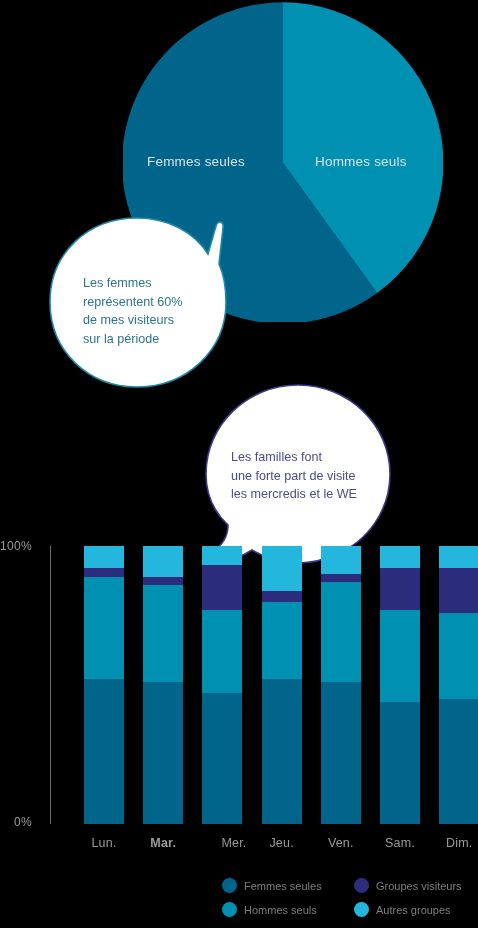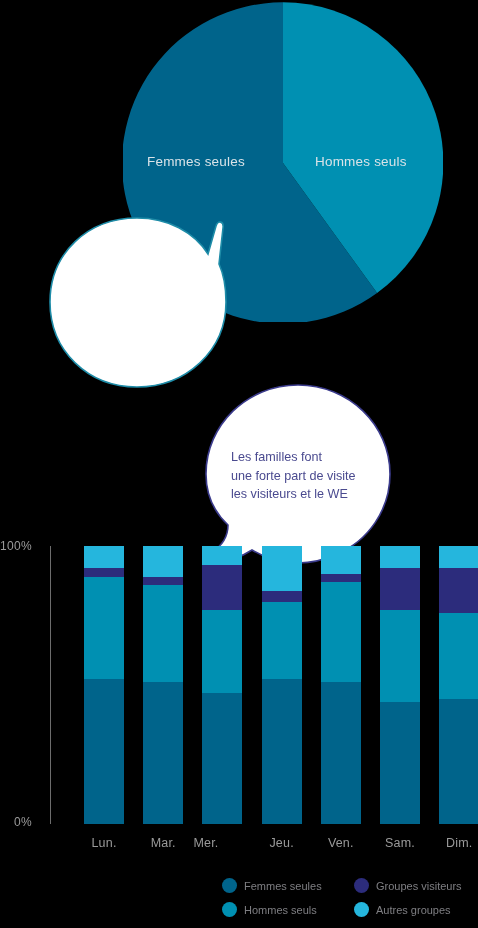--- a/index.html
+++ b/index.html
@@ -64,66 +64,70 @@
       <path d="M 89 6
                C 120 6 146 20 160 42
                L 168 14
                C 170 8 176 9 175 16
                L 171 52
                C 176 63 178 77 178 90
                C 178 139 138 175 89 175
                C 40 175 2 139 2 90
                C 2 41 40 6 89 6 Z" fill="#FFFFFF" stroke="#1E8CA8" stroke-width="1.6"></path>
     </svg>
+    <div class="txt">Les femmes
+représentent 60%
+de mes visiteurs
+sur la période</div>
   </div>
 
   <div class="bubble b2">
     <svg width="190" height="190" viewBox="0 0 190 190">
       <path d="M 95 3
                C 146 3 187 43 187 92
                C 187 128 165 159 134 172
                C 121 178 108 181 95 181
                C 78 181 62 176 49 168
                C 40 174 26 179 12 179
                C 5 179 3 174 9 170
                C 20 163 25 153 25 143
                C 10 129 3 111 3 92
                C 3 43 44 3 95 3 Z" fill="#FFFFFF" stroke="#3B3B8C" stroke-width="1.6"></path>
     </svg>
     <div class="txt">Les familles font
 une forte part de visite
-les visiteurs et le WE</div>
+les mercredis et le WE</div>
   </div>
 
   <div class="chart">
     <div class="axis-line"></div>
     <div class="ytick top">100%</div>
     <div class="ytick bot">0%</div>
     <div class="bars" id="bars">
         <div class="bar" style="left: 84px; width: 40px;">
           <div class="seg" style="height: 22.24px; background: rgb(37, 182, 221);"></div>
           <div class="seg" style="height: 8.34px; background: rgb(44, 44, 124);"></div>
           <div class="seg" style="height: 102.86px; background: rgb(0, 144, 178);"></div>
           <div class="seg" style="height: 144.56px; background: rgb(0, 100, 139);"></div>
         </div>
         <div class="xlab" style="left: 76px;">Lun.</div>
         <div class="bar" style="left: 143.2px; width: 40px;">
           <div class="seg" style="height: 30.58px; background: rgb(37, 182, 221);"></div>
           <div class="seg" style="height: 8.34px; background: rgb(44, 44, 124);"></div>
           <div class="seg" style="height: 97.3px; background: rgb(0, 144, 178);"></div>
           <div class="seg" style="height: 141.78px; background: rgb(0, 100, 139);"></div>
         </div>
-        <div class="xlab" style="left: 135.2px;">Mar.</div>
+        <div class="xlab" style="left: 135.2px; font-weight: bold;">Mar.</div>
         <div class="bar" style="left: 202.4px; width: 40px;">
           <div class="seg" style="height: 19.46px; background: rgb(37, 182, 221);"></div>
           <div class="seg" style="height: 44.48px; background: rgb(44, 44, 124);"></div>
           <div class="seg" style="height: 83.4px; background: rgb(0, 144, 178);"></div>
           <div class="seg" style="height: 130.66px; background: rgb(0, 100, 139);"></div>
         </div>
-        <div class="xlab" style="left: 178px;">Mer.</div>
+        <div class="xlab" style="left: 206px;">Mer.</div>
         <div class="bar" style="left: 261.6px; width: 40px;">
           <div class="seg" style="height: 44.48px; background: rgb(37, 182, 221);"></div>
           <div class="seg" style="height: 11.12px; background: rgb(44, 44, 124);"></div>
           <div class="seg" style="height: 77.84px; background: rgb(0, 144, 178);"></div>
           <div class="seg" style="height: 144.56px; background: rgb(0, 100, 139);"></div>
         </div>
         <div class="xlab" style="left: 253.6px;">Jeu.</div>
         <div class="bar" style="left: 320.8px; width: 40px;">
           <div class="seg" style="height: 27.8px; background: rgb(37, 182, 221);"></div>
           <div class="seg" style="height: 8.34px; background: rgb(44, 44, 124);"></div>

